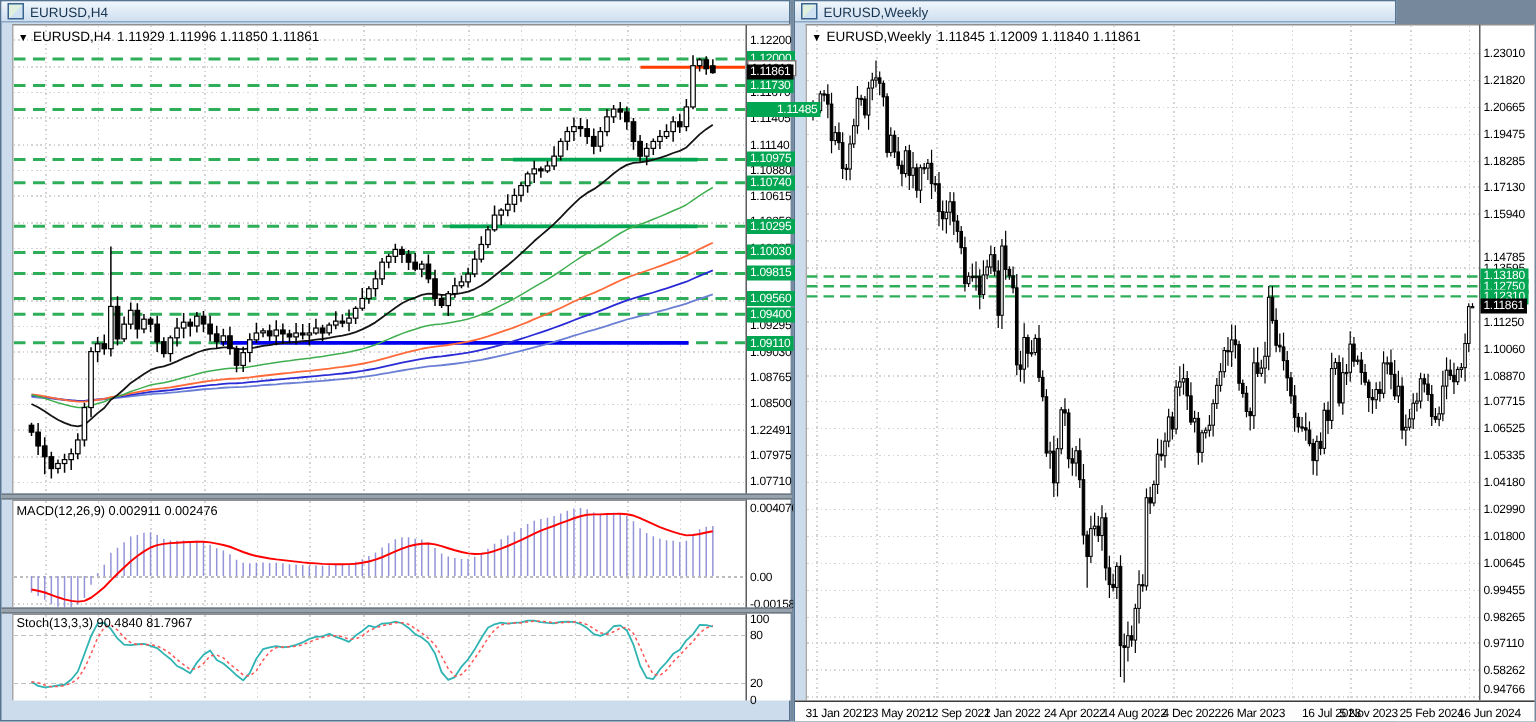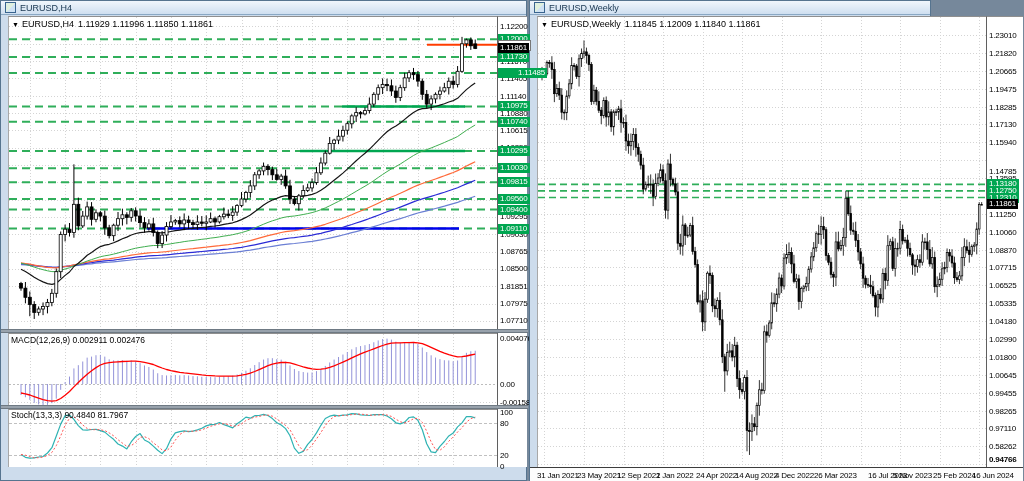--- a/index.html
+++ b/index.html
@@ -462,21 +462,21 @@
         <div class="tick" style="top: 57.2249px;">1.11405</div>
         <div class="tick" style="top: 74.5774px;">1.11140</div>
         <div class="tick" style="top: 91.6025px;">1.10880</div>
         <div class="tick" style="top: 108.955px;">1.10615</div>
         <div class="tick" style="top: 126.308px;">1.10350</div>
         <div class="tick" style="top: 143.66px;">1.10085</div>
         <div class="tick" style="top: 195.39px;">1.09295</div>
         <div class="tick" style="top: 212.743px;">1.09030</div>
         <div class="tick" style="top: 230.095px;">1.08765</div>
         <div class="tick" style="top: 247.448px;">1.08500</div>
-        <div class="tick" style="top: 264.8px;">1.81851</div>
+        <div class="tick" style="top: 264.8px;">1.22491</div>
         <div class="tick" style="top: 281.825px;">1.07975</div>
         <div class="tick" style="top: 299.178px;">1.07710</div>
         <div class="badge green" style="top: 17.2636px;">1.12000</div>
         <div class="badge green" style="top: 34.9435px;">1.11730</div>
         <div class="badge green" style="top: 50.9864px; padding-left: 20px;">1.11485</div>
         <div class="badge green" style="top: 84.3818px;">1.10975</div>
         <div class="badge green" style="top: 99.7699px;">1.10740</div>
         <div class="badge green" style="top: 128.909px;">1.10295</div>
         <div class="badge green" style="top: 146.262px;">1.10030</div>
         <div class="badge green" style="top: 160.34px;">1.09815</div>
@@ -939,21 +939,21 @@
         <div class="tick" style="top: 264.398px;">1.06525</div>
         <div class="tick" style="top: 282.469px;">1.05335</div>
         <div class="tick" style="top: 300.007px;">1.04180</div>
         <div class="tick" style="top: 318.078px;">1.02990</div>
         <div class="tick" style="top: 336.148px;">1.01800</div>
         <div class="tick" style="top: 353.687px;">1.00645</div>
         <div class="tick" style="top: 371.757px;">0.99455</div>
         <div class="tick" style="top: 389.828px;">0.98265</div>
         <div class="tick" style="top: 407.367px;">0.97110</div>
         <div class="tick" style="top: 425.437px;">0.58262</div>
-        <div class="tick" style="top: 438px; font-weight: bold;">0.94766</div>
+        <div class="tick" style="top: 438px;">0.94766</div>
         <div class="badge green" style="top: 162.341px;">1.13180</div>
         <div class="badge green" style="top: 168.87px;">1.12750</div>
         <div class="badge green" style="top: 175.552px;">1.12310</div>
         <div class="badge black" style="top: 182.37px;">1.11861</div>
       </div>
     <div class="taxis" id="taxisR" style="top:466px;width:493px">
         <div class="tlabel" style="left: 7px;">31 Jan 2021</div>
         <div class="tlabel" style="left: 47px;">23 May 2021</div>
         <div class="tlabel" style="left: 87px;">12 Sep 2021</div>
         <div class="tlabel" style="left: 126px;">2 Jan 2022</div>

